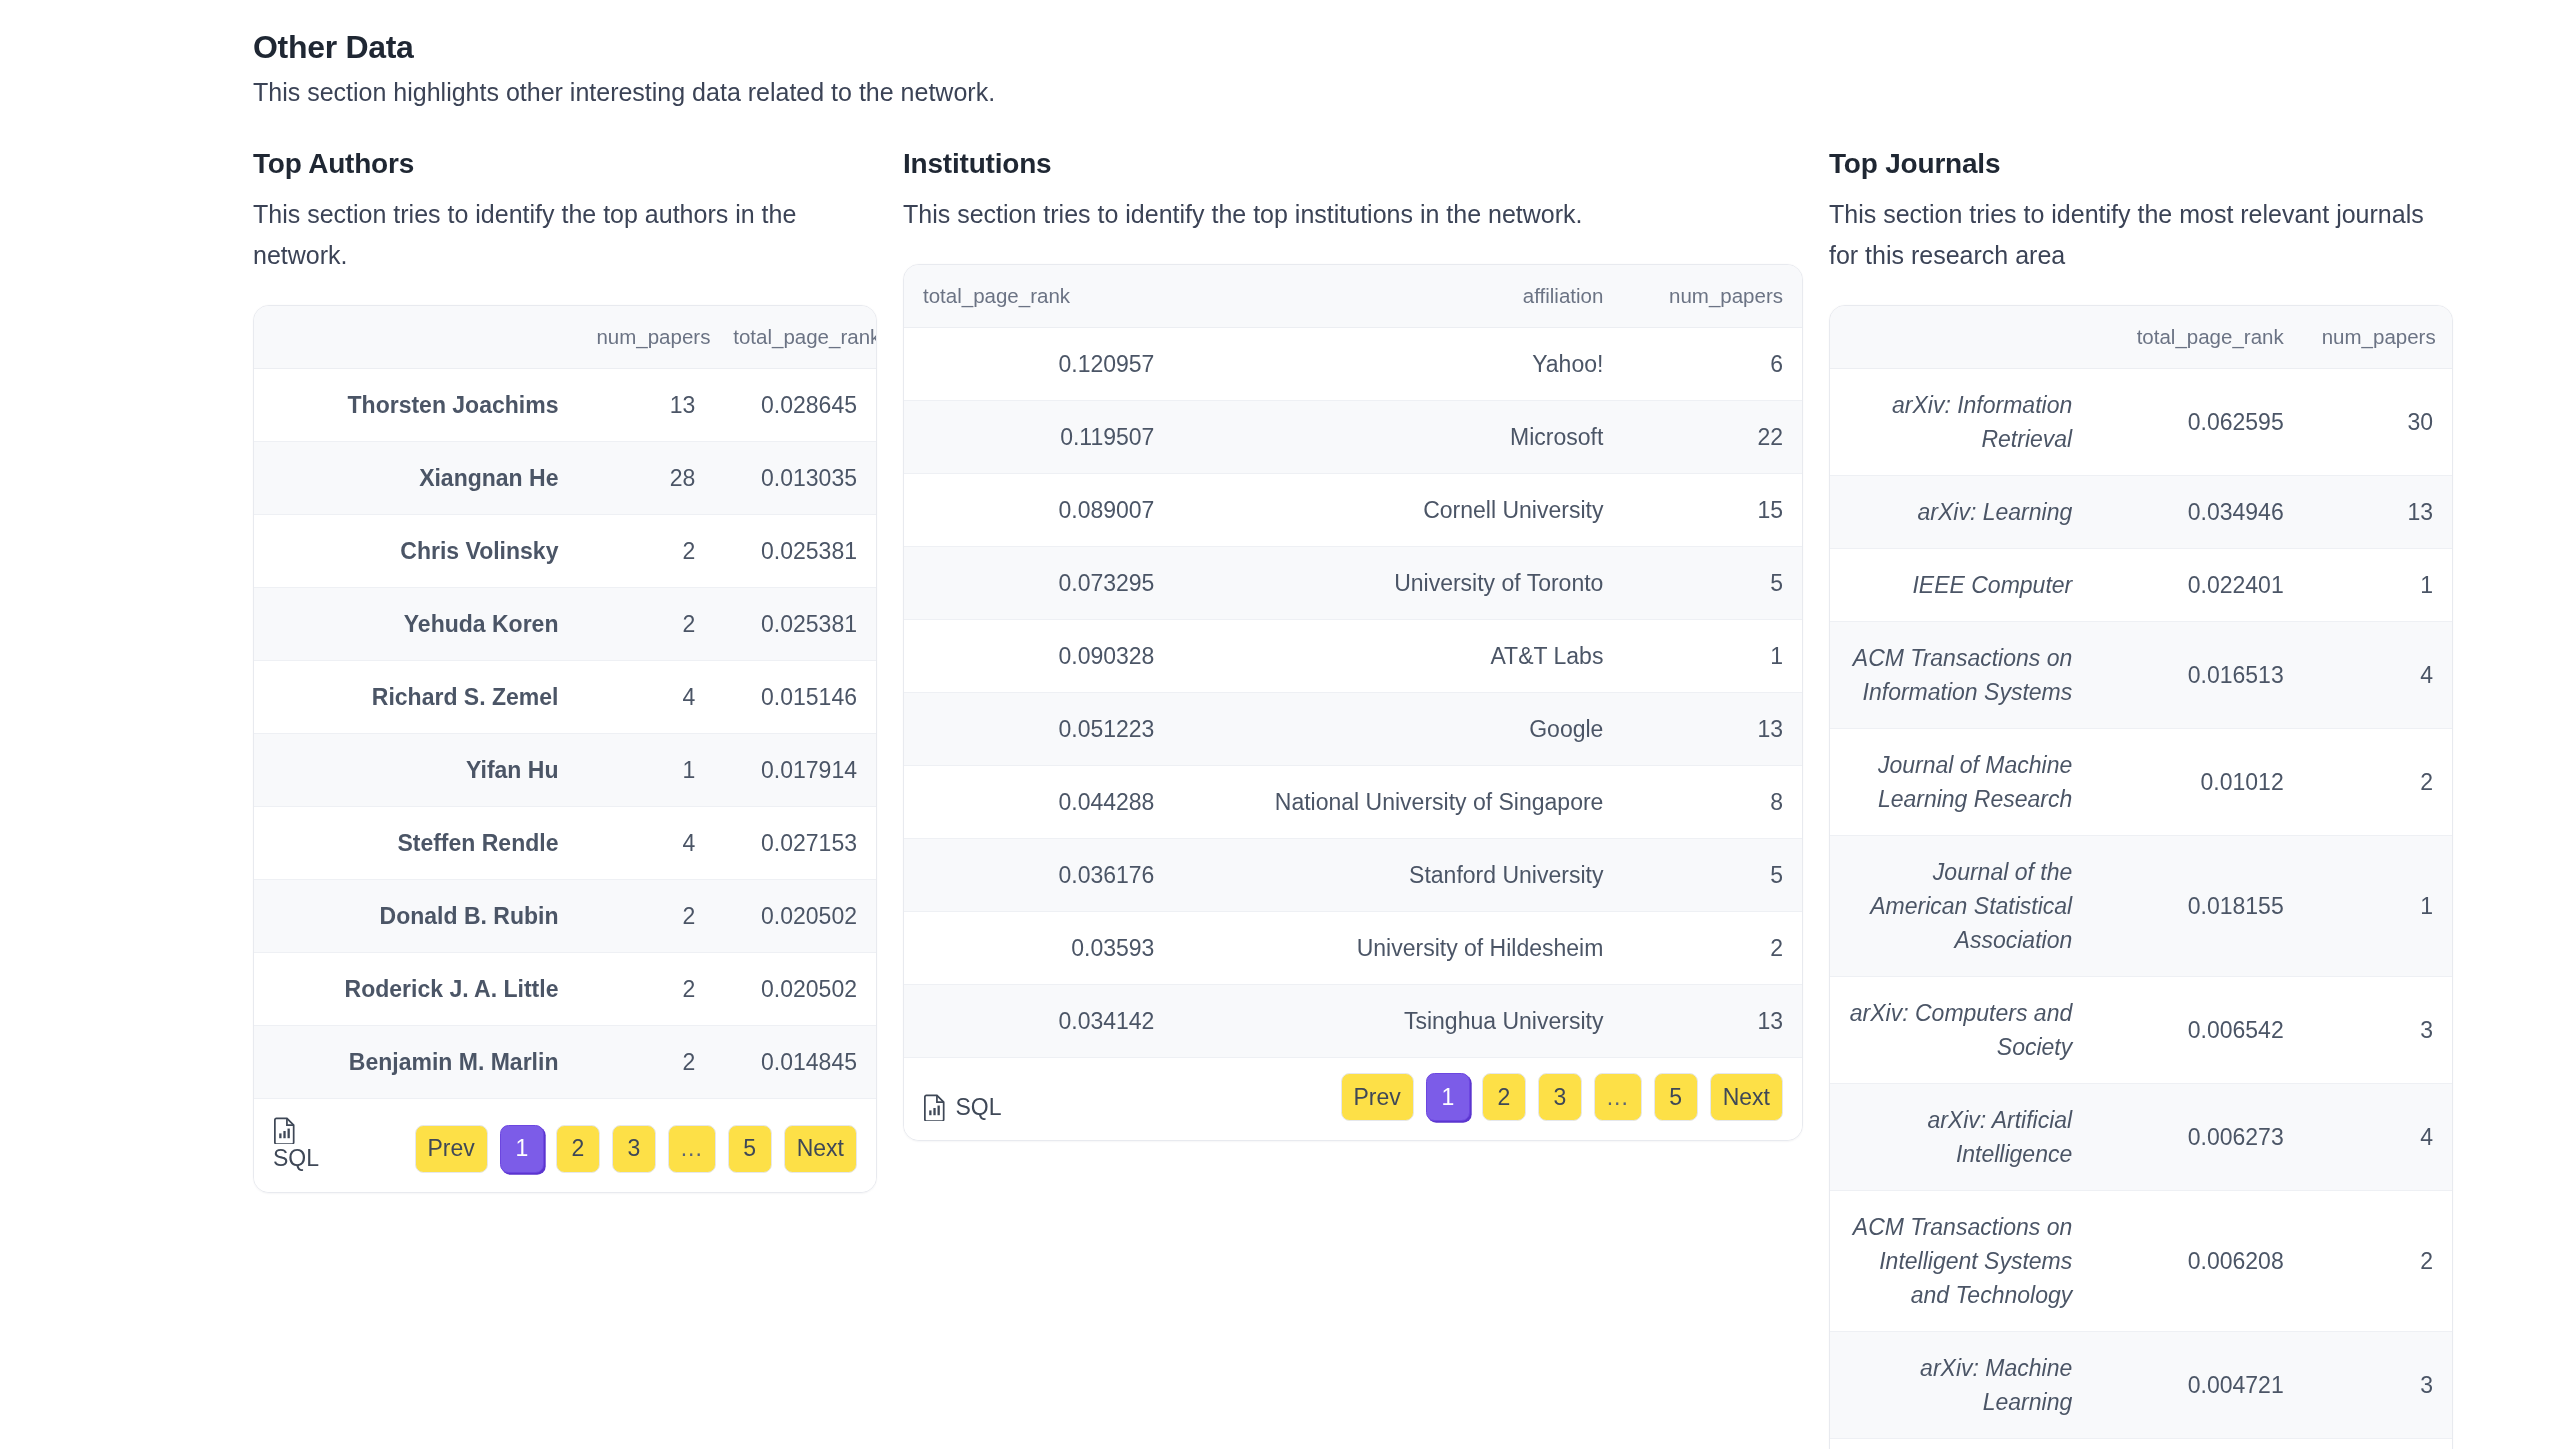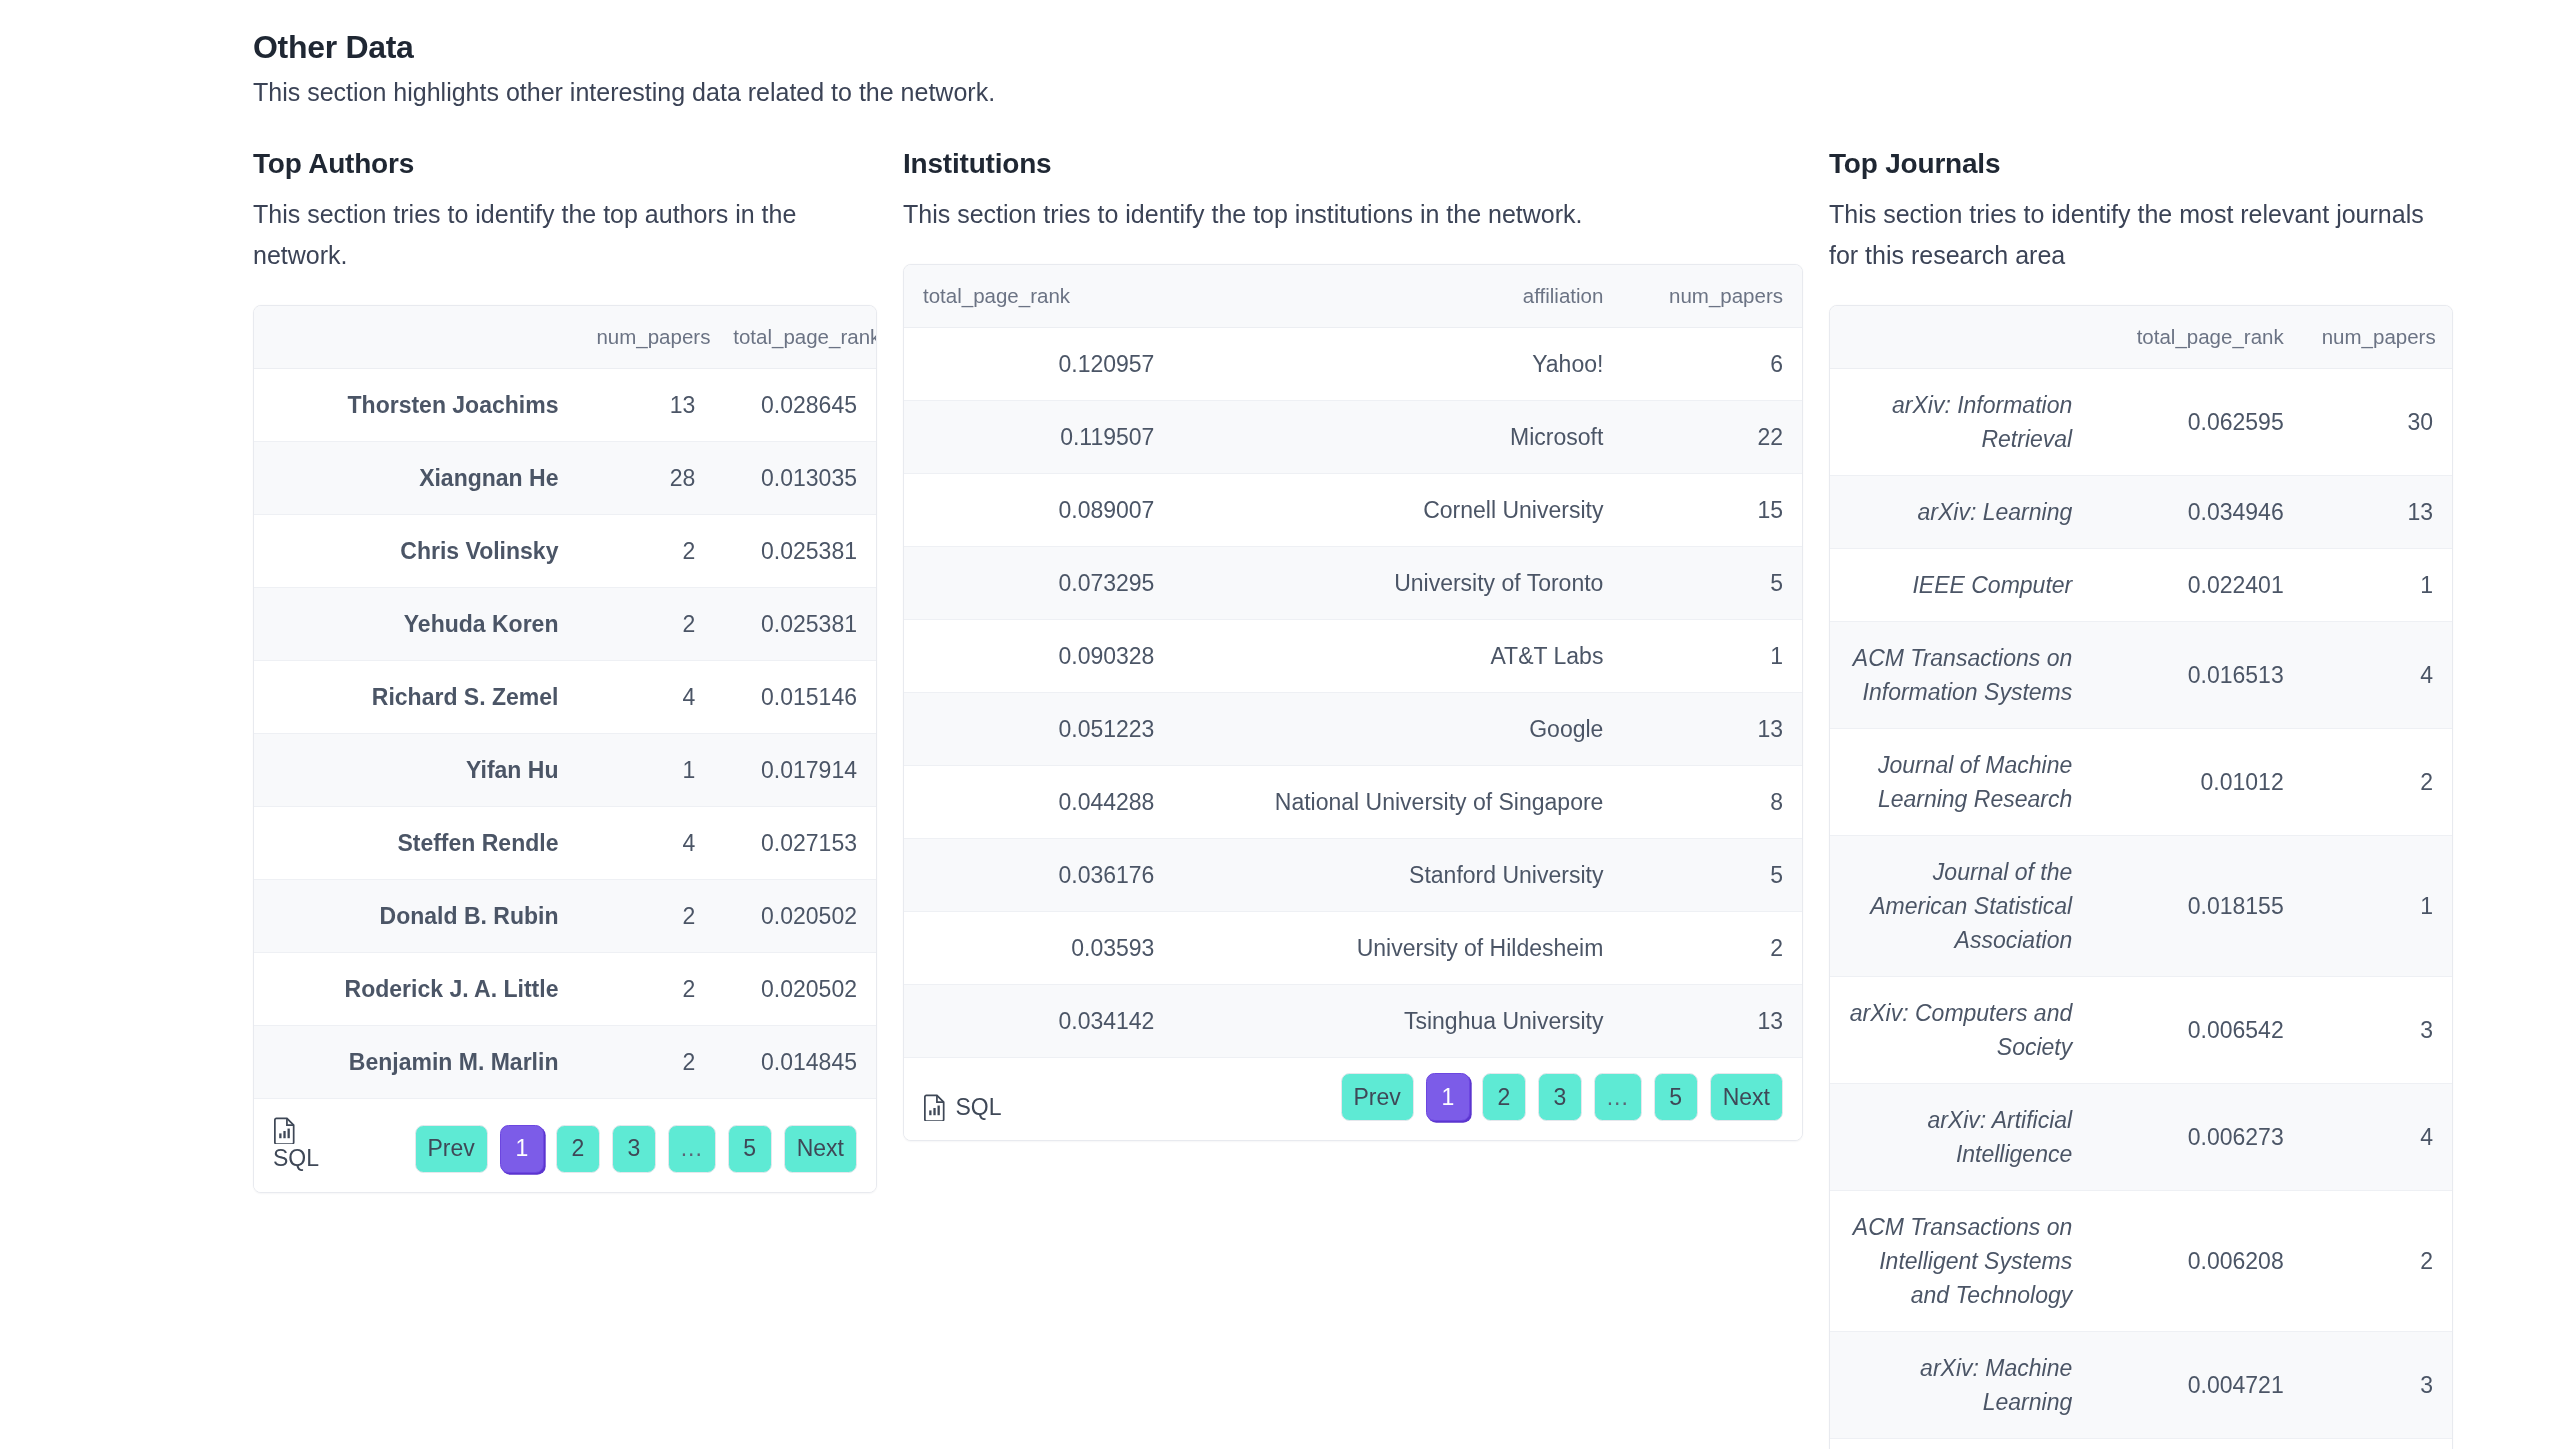--- a/index.html
+++ b/index.html
@@ -46,21 +46,21 @@
   }
   .sec-desc {
     font-size: 25px;
     line-height: 41px;
     color: #3b4356;
     margin: 0 0 29px 0;
   }
 
   .card {
     border: 0.9px solid #e8eaef;
-    border-radius: 8px;
+    border-radius: 16px;
     background: #ffffff;
     overflow: hidden;
     box-shadow: 0 0.9px 1.7px rgba(16,24,40,0.04);
   }
 
   table.dt {
     width: 100%;
     border-collapse: collapse;
     table-layout: fixed;
   }
@@ -137,21 +137,21 @@
     display: flex;
     gap: 12px;
     margin-left: auto;
   }
   .pg {
     min-width: 44px;
     height: 48px;
     padding: 0 12px;
     border: 0.9px solid #e5e7ec;
     border-radius: 8.5px;
-    background: #5eead4;
+    background: #fde047;
     font-size: 23px;
     color: #3f4857;
     display: flex;
     align-items: center;
     justify-content: center;
     font-family: "Liberation Sans", sans-serif;
     cursor: pointer;
   }
   .pg.active {
     background: #7c5ce8;

